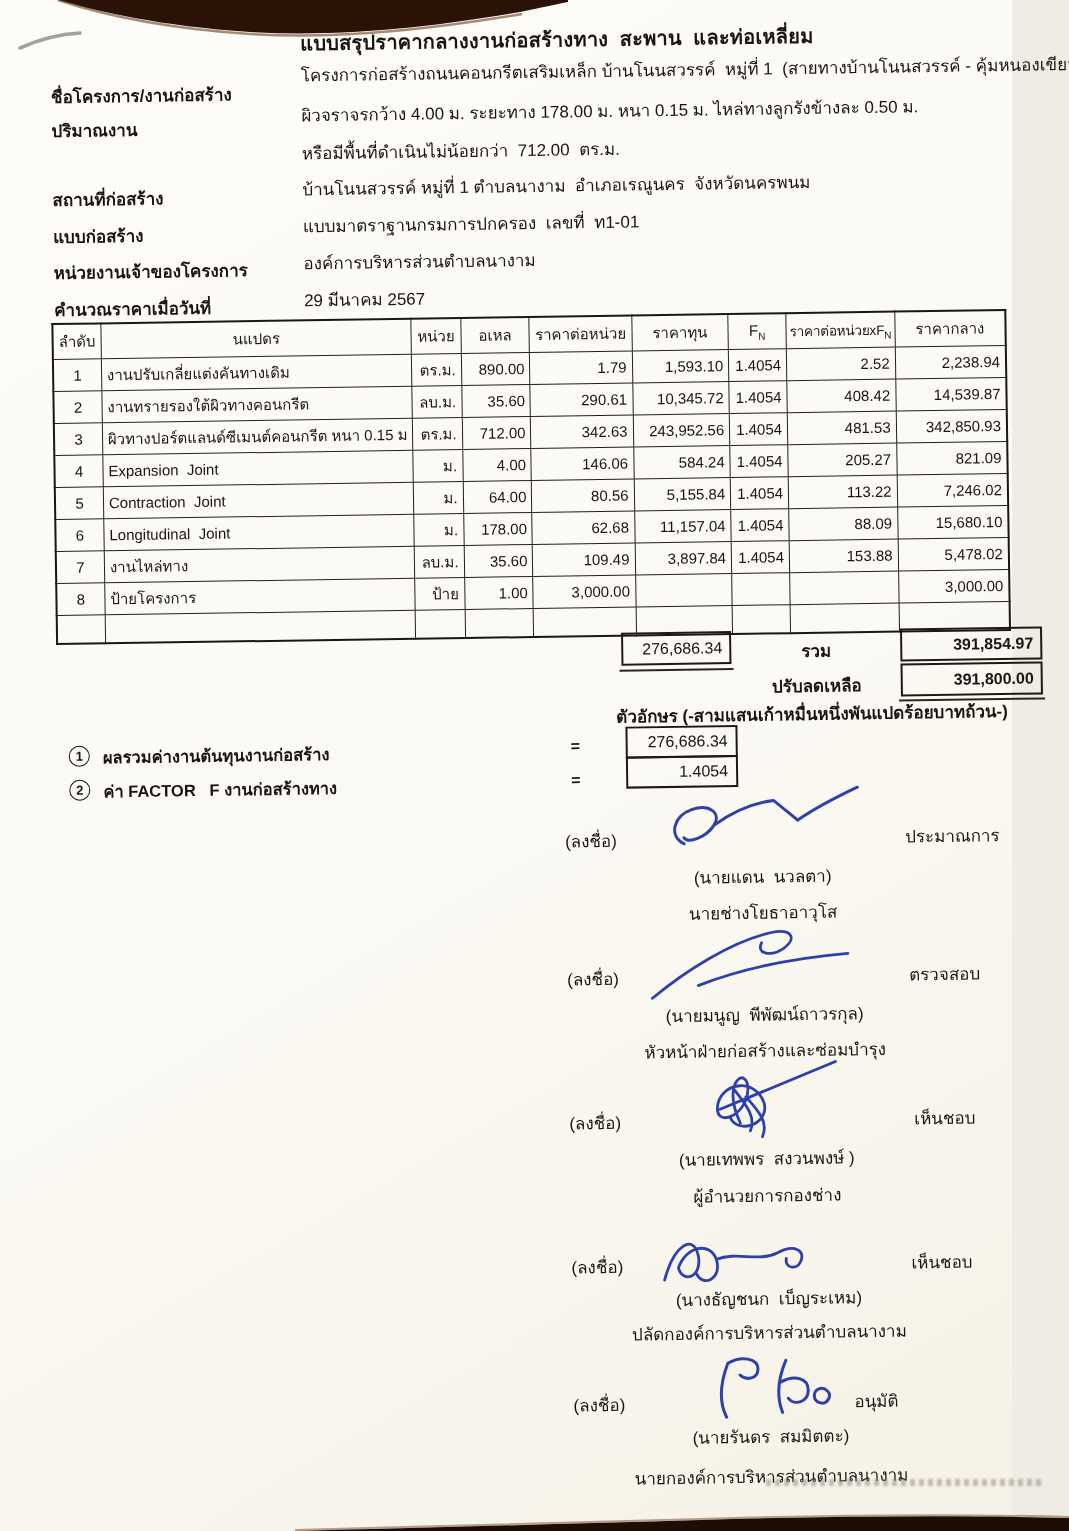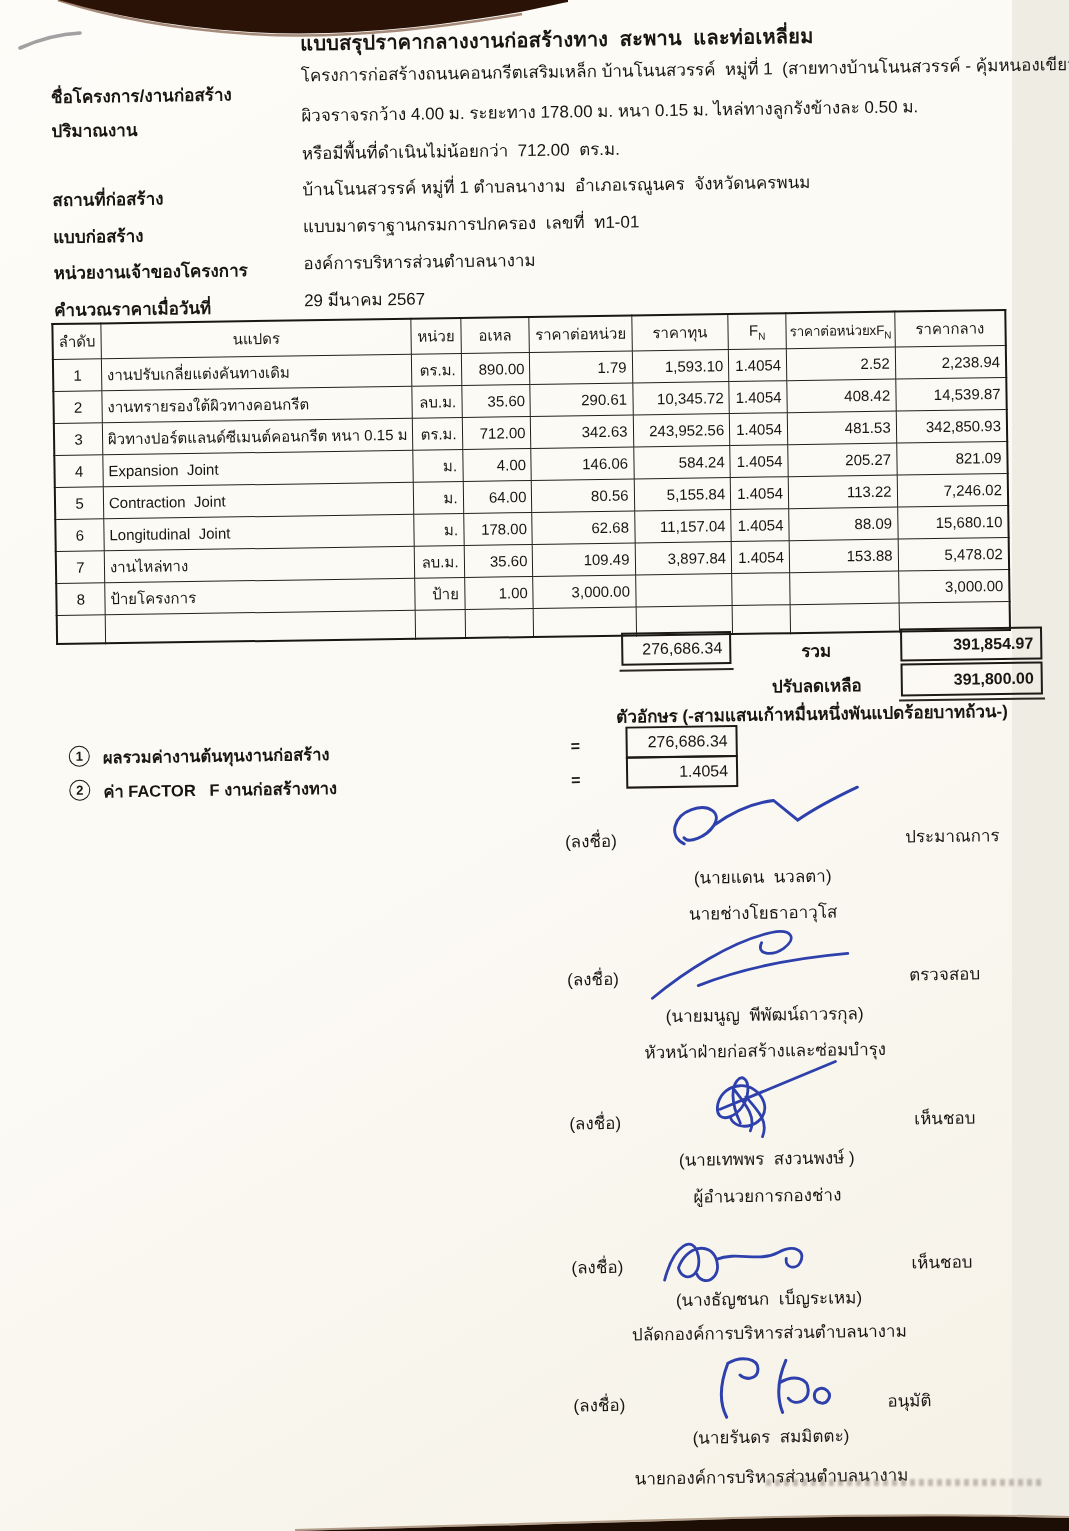--- a/index.html
+++ b/index.html
@@ -288,21 +288,21 @@
       <path d="M6,56 C16,20 36,10 40,32 C44,54 24,60 20,44 M20,44 C28,22 52,18 58,36 C64,56 44,64 38,50 M58,36 C80,28 100,40 120,30 C136,22 148,28 142,40 C138,48 126,46 128,36" fill="none" stroke="#2336a8" stroke-width="2.8" stroke-linecap="round" opacity=".95"></path>
     </svg>
     <span class="role" style="left:903px;top:1254px;">เห็นชอบ</span>
     <div class="sig-name" style="top:1288px;">(นางธัญชนก  เบ็ญระเหม)</div>
     <div class="sig-pos" style="top:1322px;">ปลัดกองค์การบริหารส่วนตำบลนางาม</div>
 
     <span class="sign-label" style="left:563px;top:1392px;">(ลงชื่อ)</span>
     <svg class="ink" style="left:690px;top:1354px;" width="150" height="86" viewBox="0 0 150 86">
       <path d="M28,12 C20,32 18,50 26,66 M28,12 C42,4 58,8 58,18 C58,28 46,30 40,24 M86,10 C78,28 76,46 82,62 M80,32 C94,24 108,28 108,40 C108,52 94,56 88,48 M114,46 C114,39 122,36 127,41 C132,46 127,55 120,53 C116,52 114,50 114,46" fill="none" stroke="#2336a8" stroke-width="3" stroke-linecap="round" opacity=".95"></path>
     </svg>
-    <span class="role" style="left:877px;top:1392px;">อนุมัติ</span>
+    <span class="role" style="left:844px;top:1392px;">อนุมัติ</span>
     <div class="sig-name" style="top:1426px;">(นายรันดร  สมมิตตะ)</div>
     <div class="sig-pos" style="top:1466px;">นายกองค์การบริหารส่วนตำบลนางาม</div>
 
   </div>
 
   <svg class="artifact" style="top:0;" width="1069" height="42" viewBox="0 0 1069 42">
     <path d="M58,0 C100,12 160,26 250,32 C350,38 450,24 520,12 C540,8 558,4 568,2 L568,0 Z" fill="#2a1207"></path>
     <path d="M58,0 C100,14 160,28 250,34 C350,40 450,26 522,14" fill="none" stroke="#5b2c12" stroke-width="2.5" opacity=".55"></path>
   </svg>
   <svg class="artifact" style="top:26px;left:12px;" width="90" height="34" viewBox="0 0 90 34">

